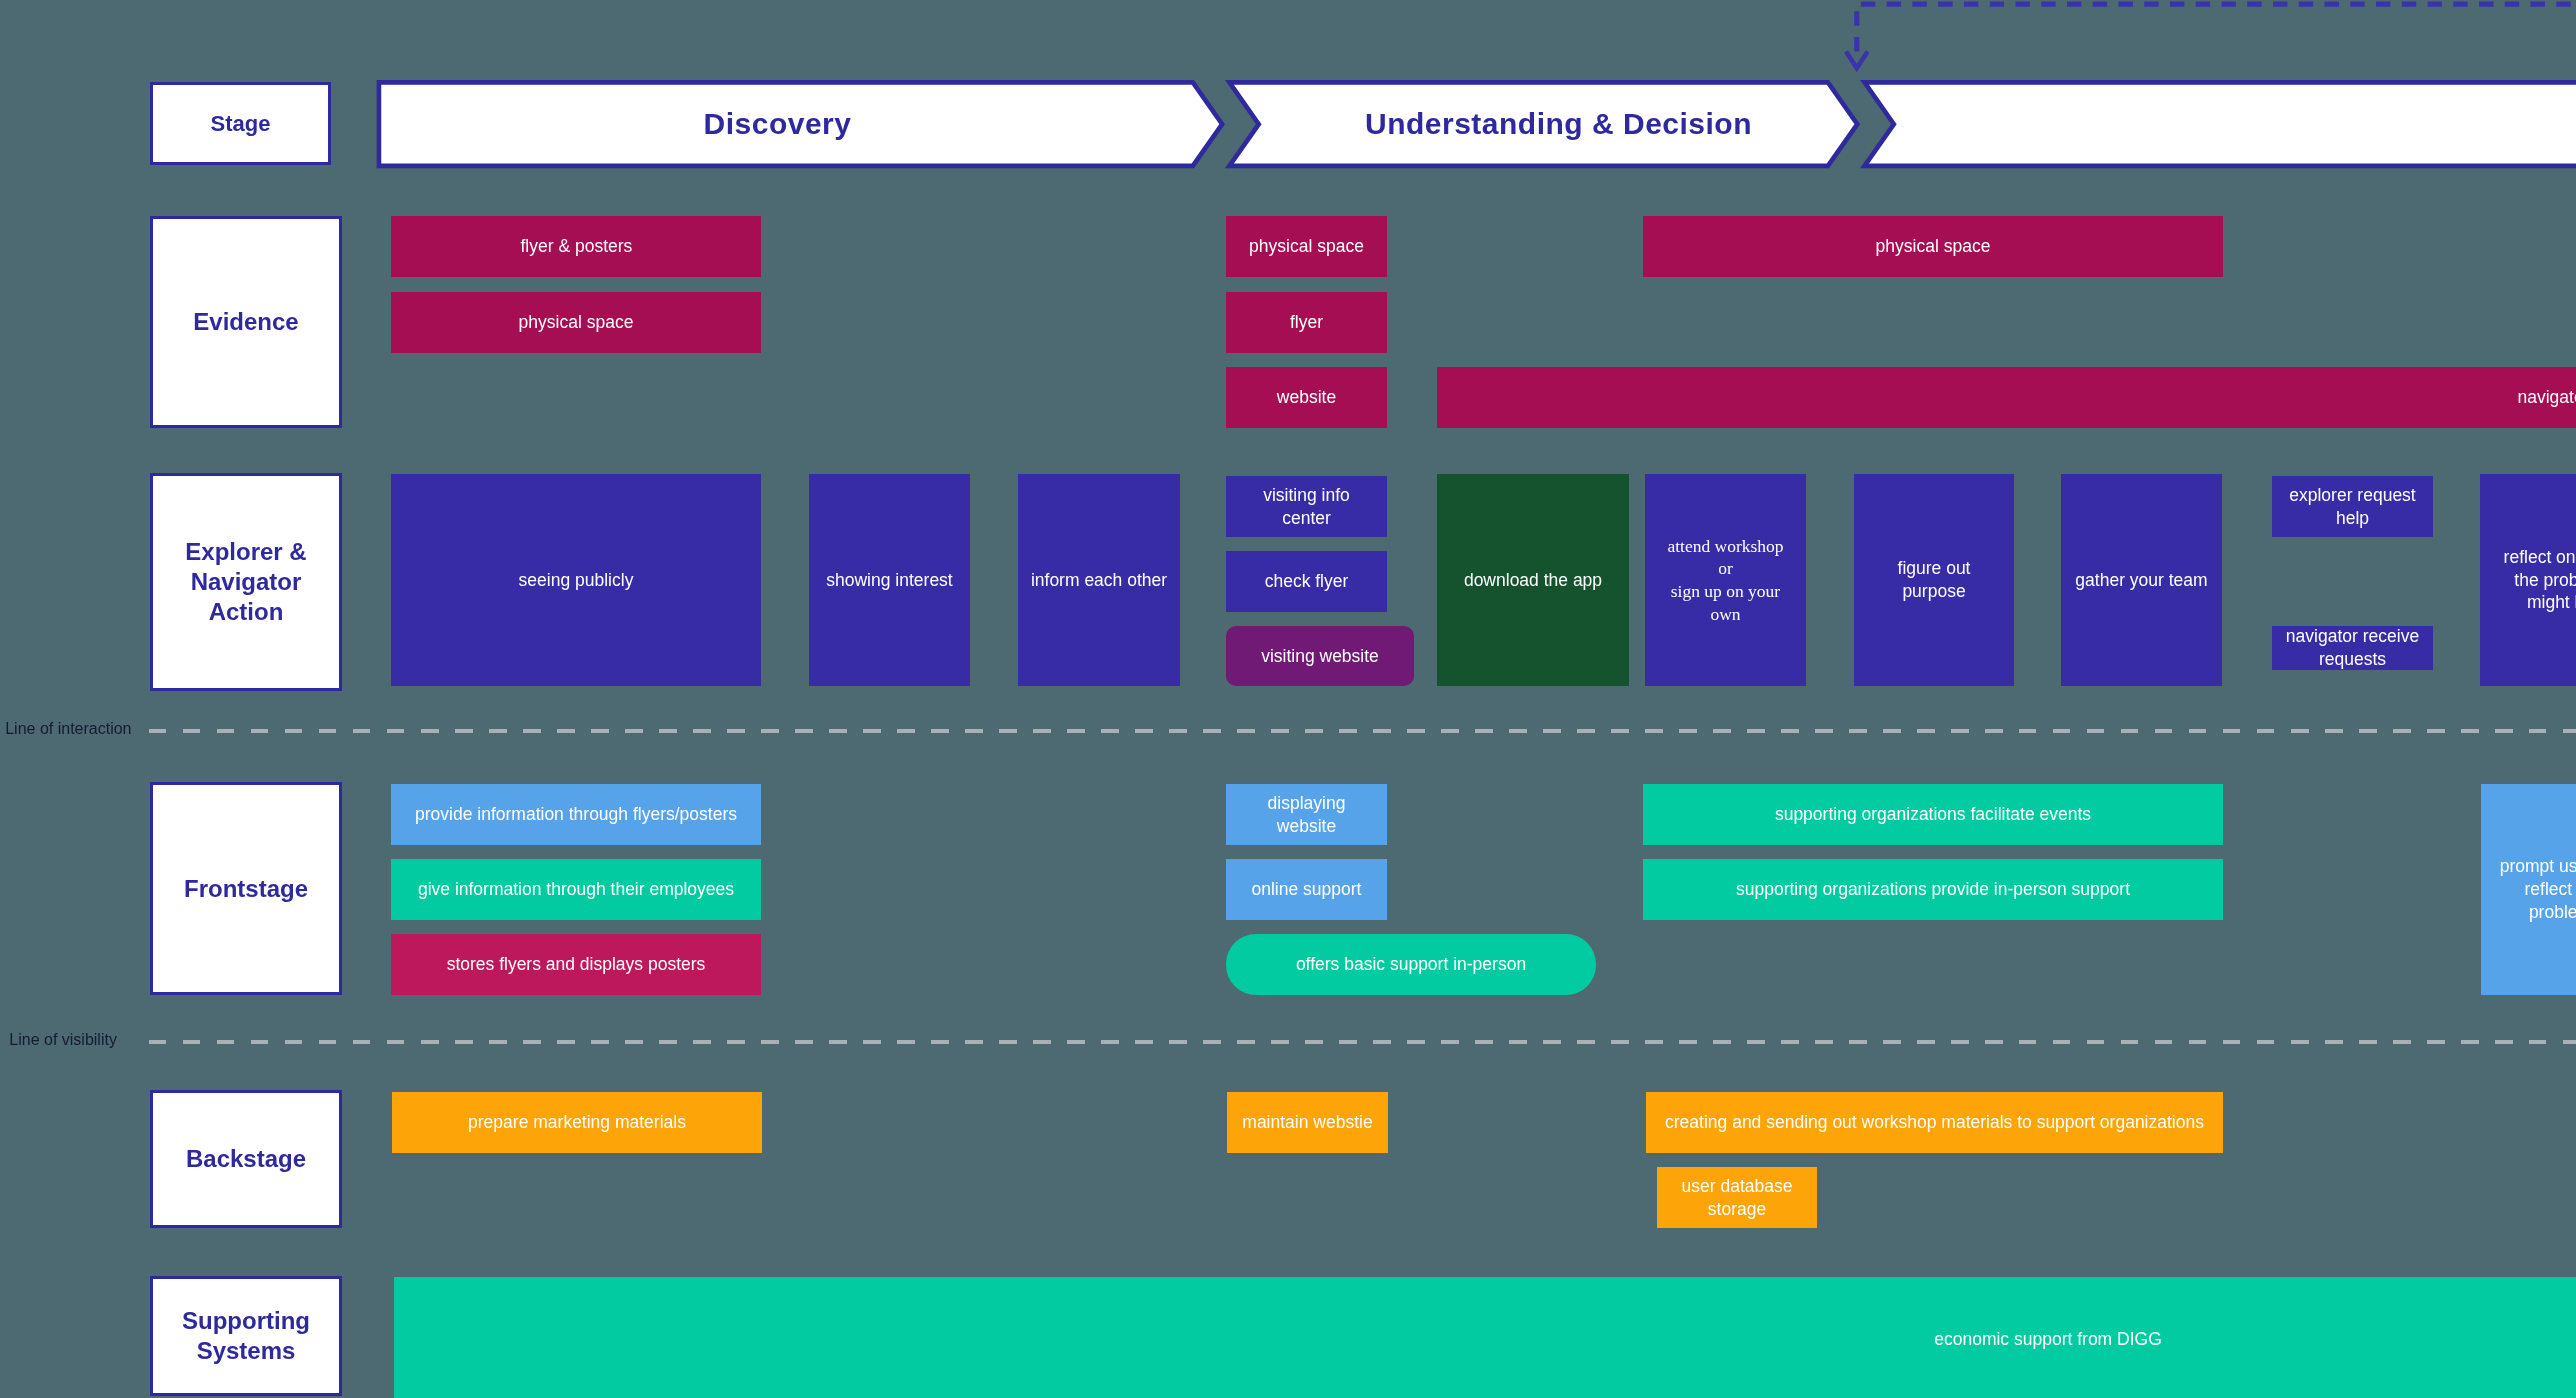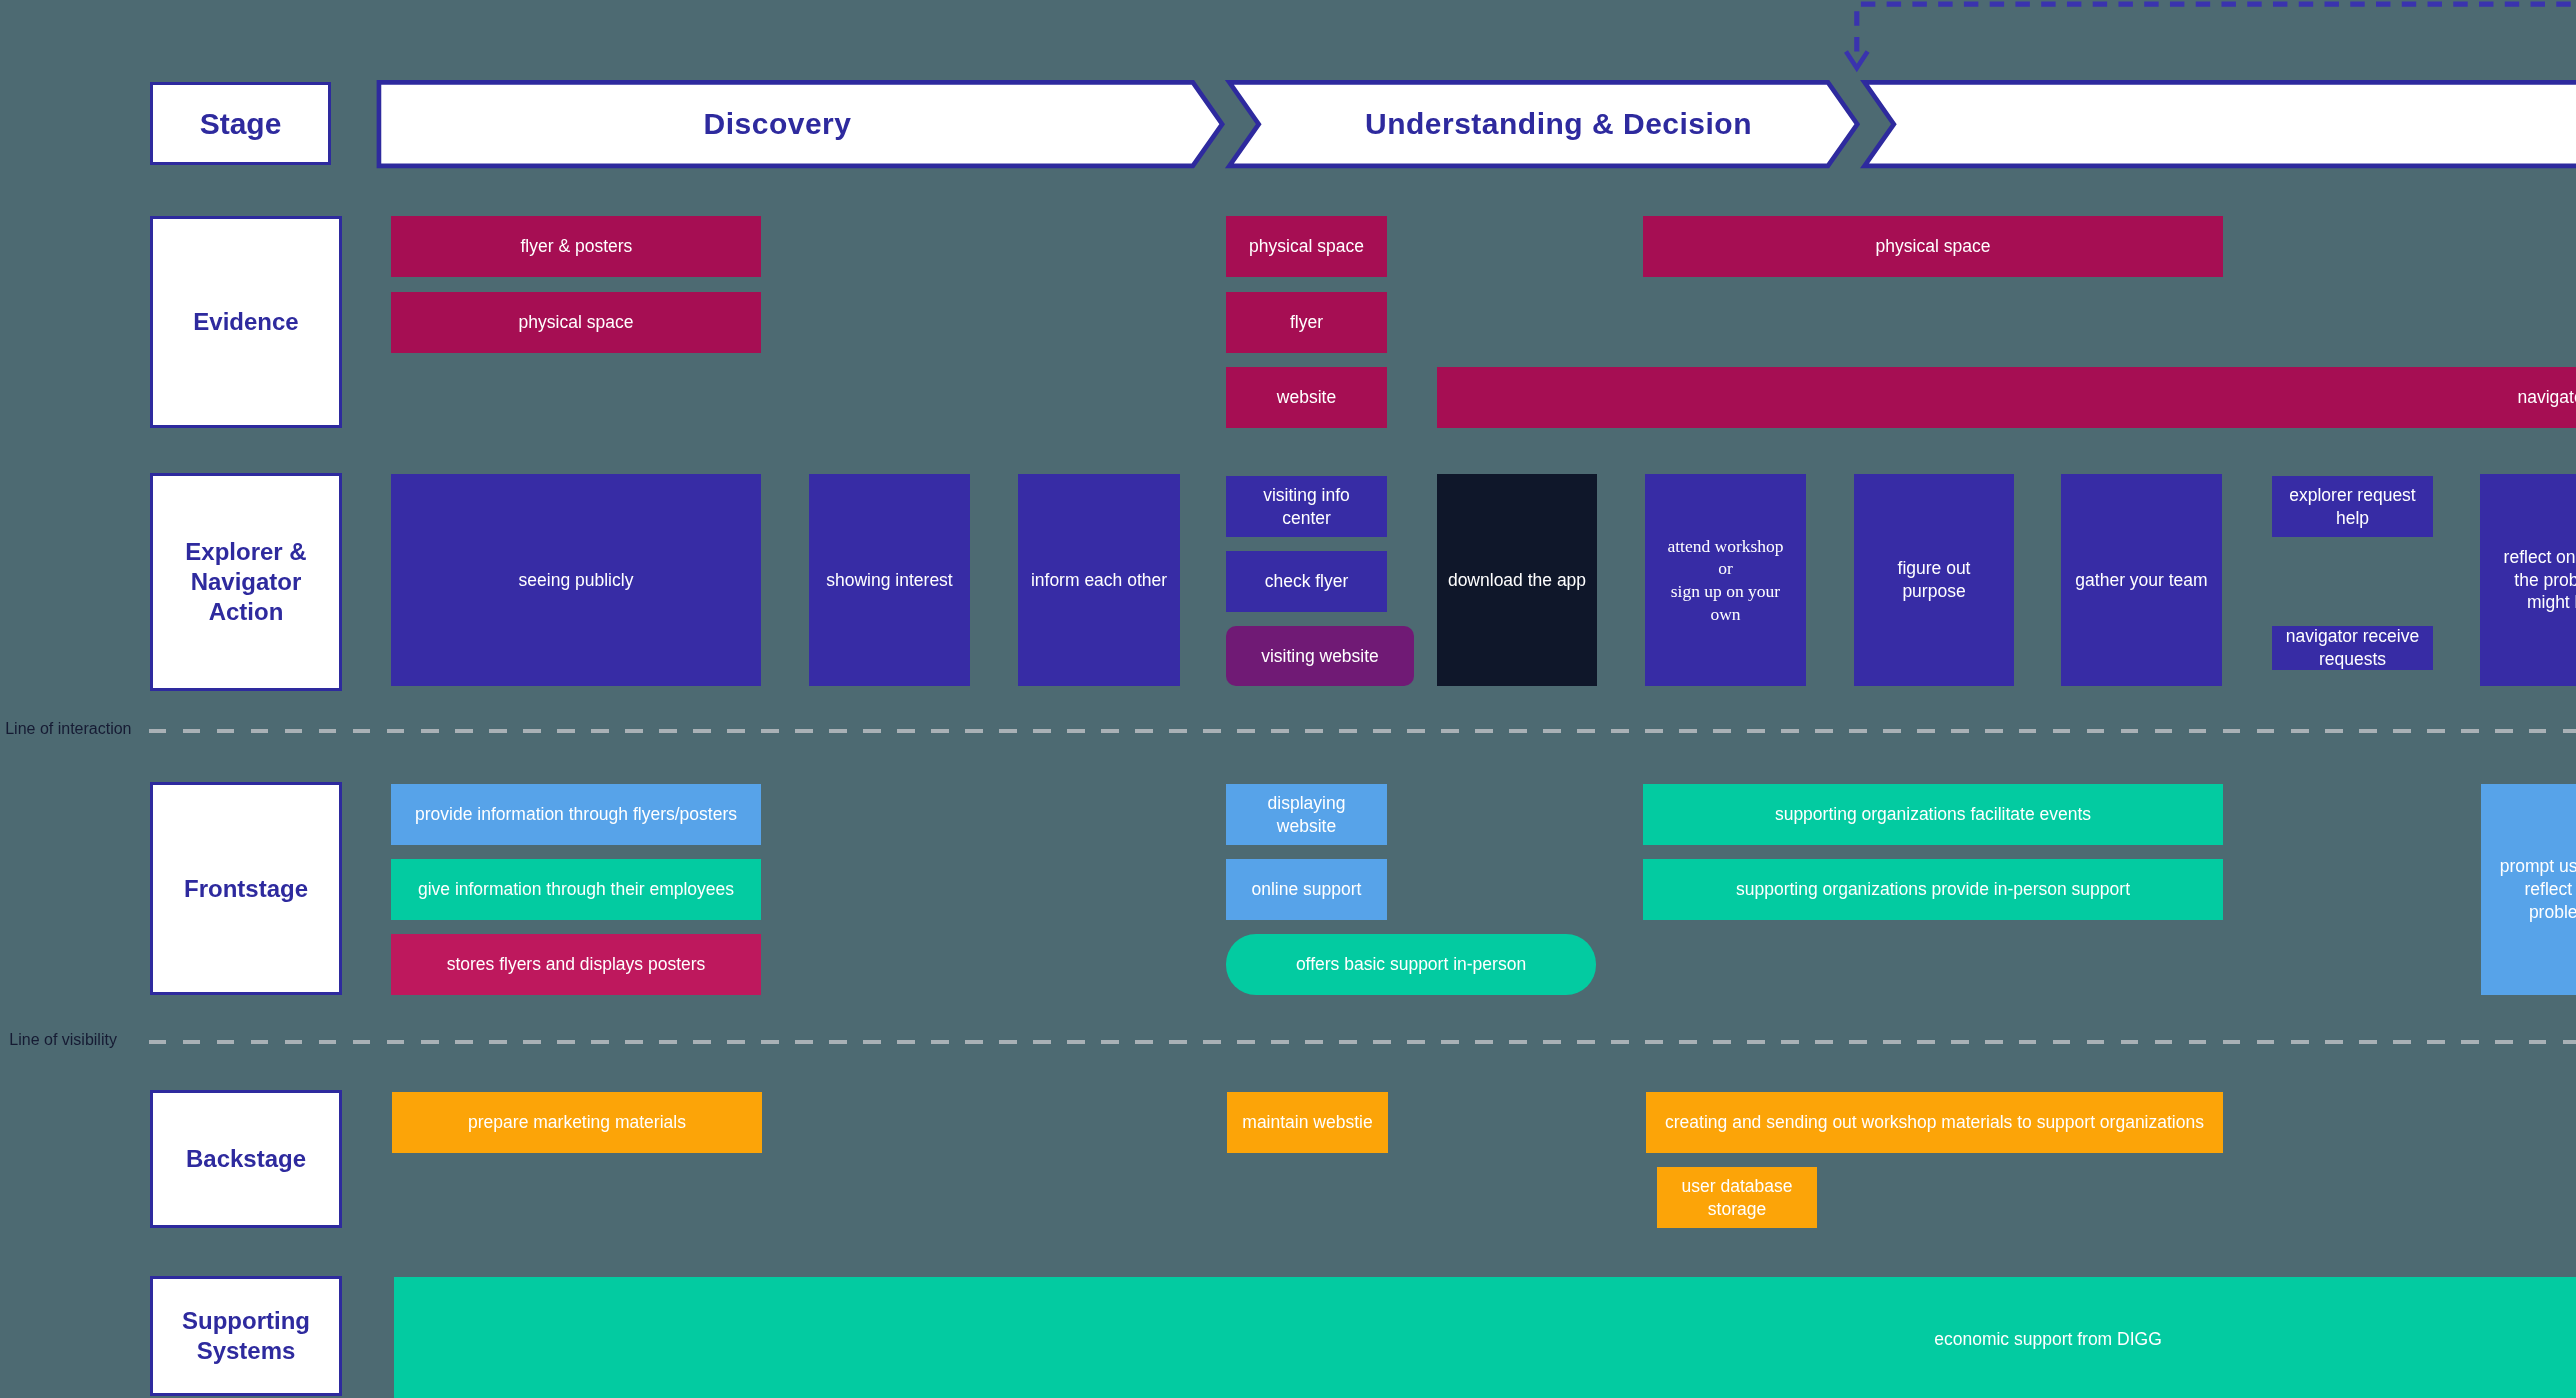--- a/index.html
+++ b/index.html
@@ -12,21 +12,21 @@
   #shapes{position:absolute;left:0;top:0;width:3711px;height:1398px;}
   .band-label{
     position:absolute;display:flex;align-items:center;justify-content:center;
     font-weight:bold;font-size:30px;color:#2e2a9e;letter-spacing:0.5px;
   }
   .rowlabel{
     position:absolute;background:#ffffff;border:3.6px solid #2e2a9e;box-sizing:border-box;
     display:flex;align-items:center;justify-content:center;text-align:center;
     font-weight:bold;font-size:24px;color:#2e2a9e;white-space:pre-line;line-height:1.25;
   }
-  .stagebox{font-size:30px;}
+  .stagebox{font-size:22px;}
   .chip{
     position:absolute;display:flex;align-items:center;justify-content:center;text-align:center;
     color:#ffffff;font-size:17.5px;line-height:1.3;white-space:pre-line;box-sizing:border-box;
     padding:3.1px 7.2px;
   }
   .dashline{
     position:absolute;height:4.1px;
     background:repeating-linear-gradient(90deg,#a9b1b6 0 17.5px,rgba(0,0,0,0) 17.5px 34px);
   }
   .lineLabel{
@@ -80,21 +80,21 @@
       <div class="chip" style="left: 1226px; top: 367px; width: 161px; height: 61px; background: rgb(166, 14, 83);">website</div>
       <div class="chip" style="left: 1643px; top: 216px; width: 580px; height: 61px; background: rgb(166, 14, 83);">physical space</div>
       <div class="chip" style="left: 1437px; top: 367px; width: 2267px; height: 61px; background: rgb(166, 14, 83);">navigator app</div>
       <div class="chip" style="left: 391px; top: 474px; width: 370px; height: 212px; background: rgb(55, 44, 165);">seeing publicly</div>
       <div class="chip" style="left: 809px; top: 474px; width: 161px; height: 212px; background: rgb(55, 44, 165);">showing interest</div>
       <div class="chip" style="left: 1018px; top: 474px; width: 162px; height: 212px; background: rgb(55, 44, 165);">inform each other</div>
       <div class="chip" style="left: 1226px; top: 476px; width: 161px; height: 61px; background: rgb(55, 44, 165);">visiting info
 center</div>
       <div class="chip" style="left: 1226px; top: 551px; width: 161px; height: 61px; background: rgb(55, 44, 165);">check flyer</div>
       <div class="chip" style="left: 1226px; top: 626px; width: 188px; height: 60px; background: #701a75; border-radius: 10px;">visiting website</div>
-      <div class="chip" style="left: 1437px; top: 474px; width: 160px; height: 212px; background: #0f172a;">download the app</div>
+      <div class="chip" style="left: 1437px; top: 474px; width: 192px; height: 212px; background: #14532d;">download the app</div>
       <div class="chip" style="left: 1645px; top: 474px; width: 161px; height: 212px; background: rgb(55, 44, 165); font-family: Liberation Serif, serif;">attend workshop
 or
 sign up on your
 own</div>
       <div class="chip" style="left: 1854px; top: 474px; width: 160px; height: 212px; background: rgb(55, 44, 165);">figure out
 purpose</div>
       <div class="chip" style="left: 2061px; top: 474px; width: 161px; height: 212px; background: rgb(55, 44, 165);">gather your team</div>
       <div class="chip" style="left: 2272px; top: 476px; width: 161px; height: 61px; background: rgb(55, 44, 165);">explorer request
 help</div>
       <div class="chip" style="left: 2272px; top: 626px; width: 161px; height: 44px; background: rgb(55, 44, 165);">navigator receive

